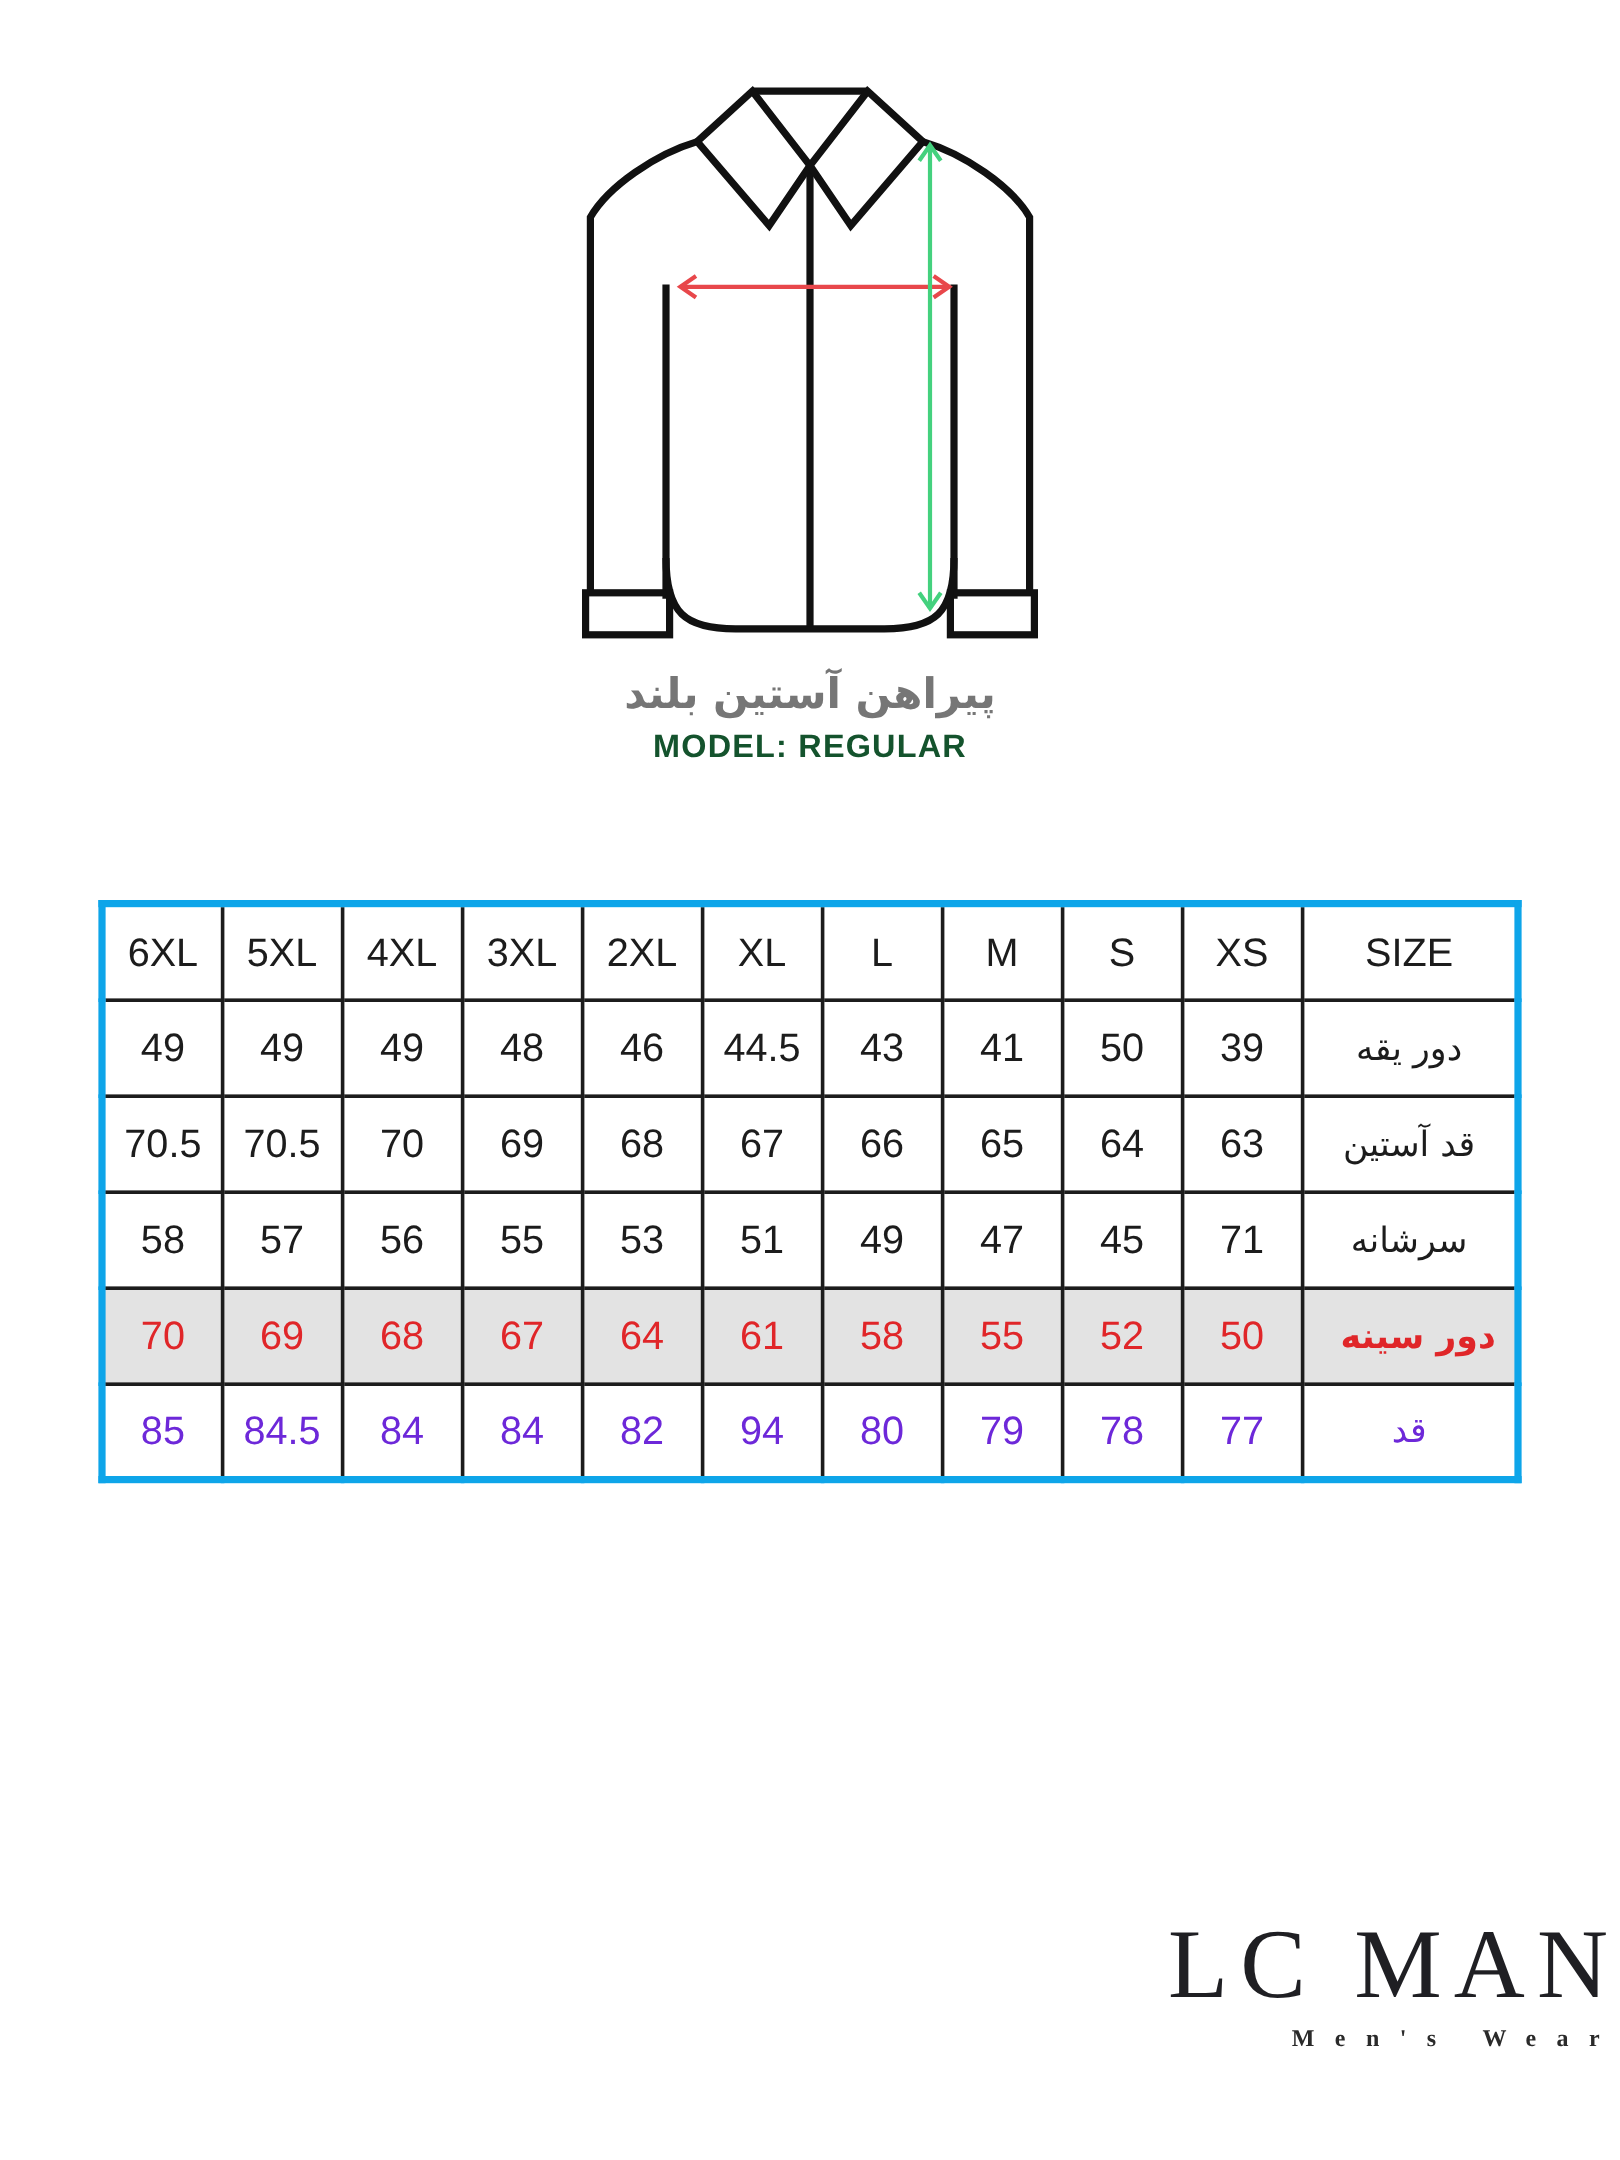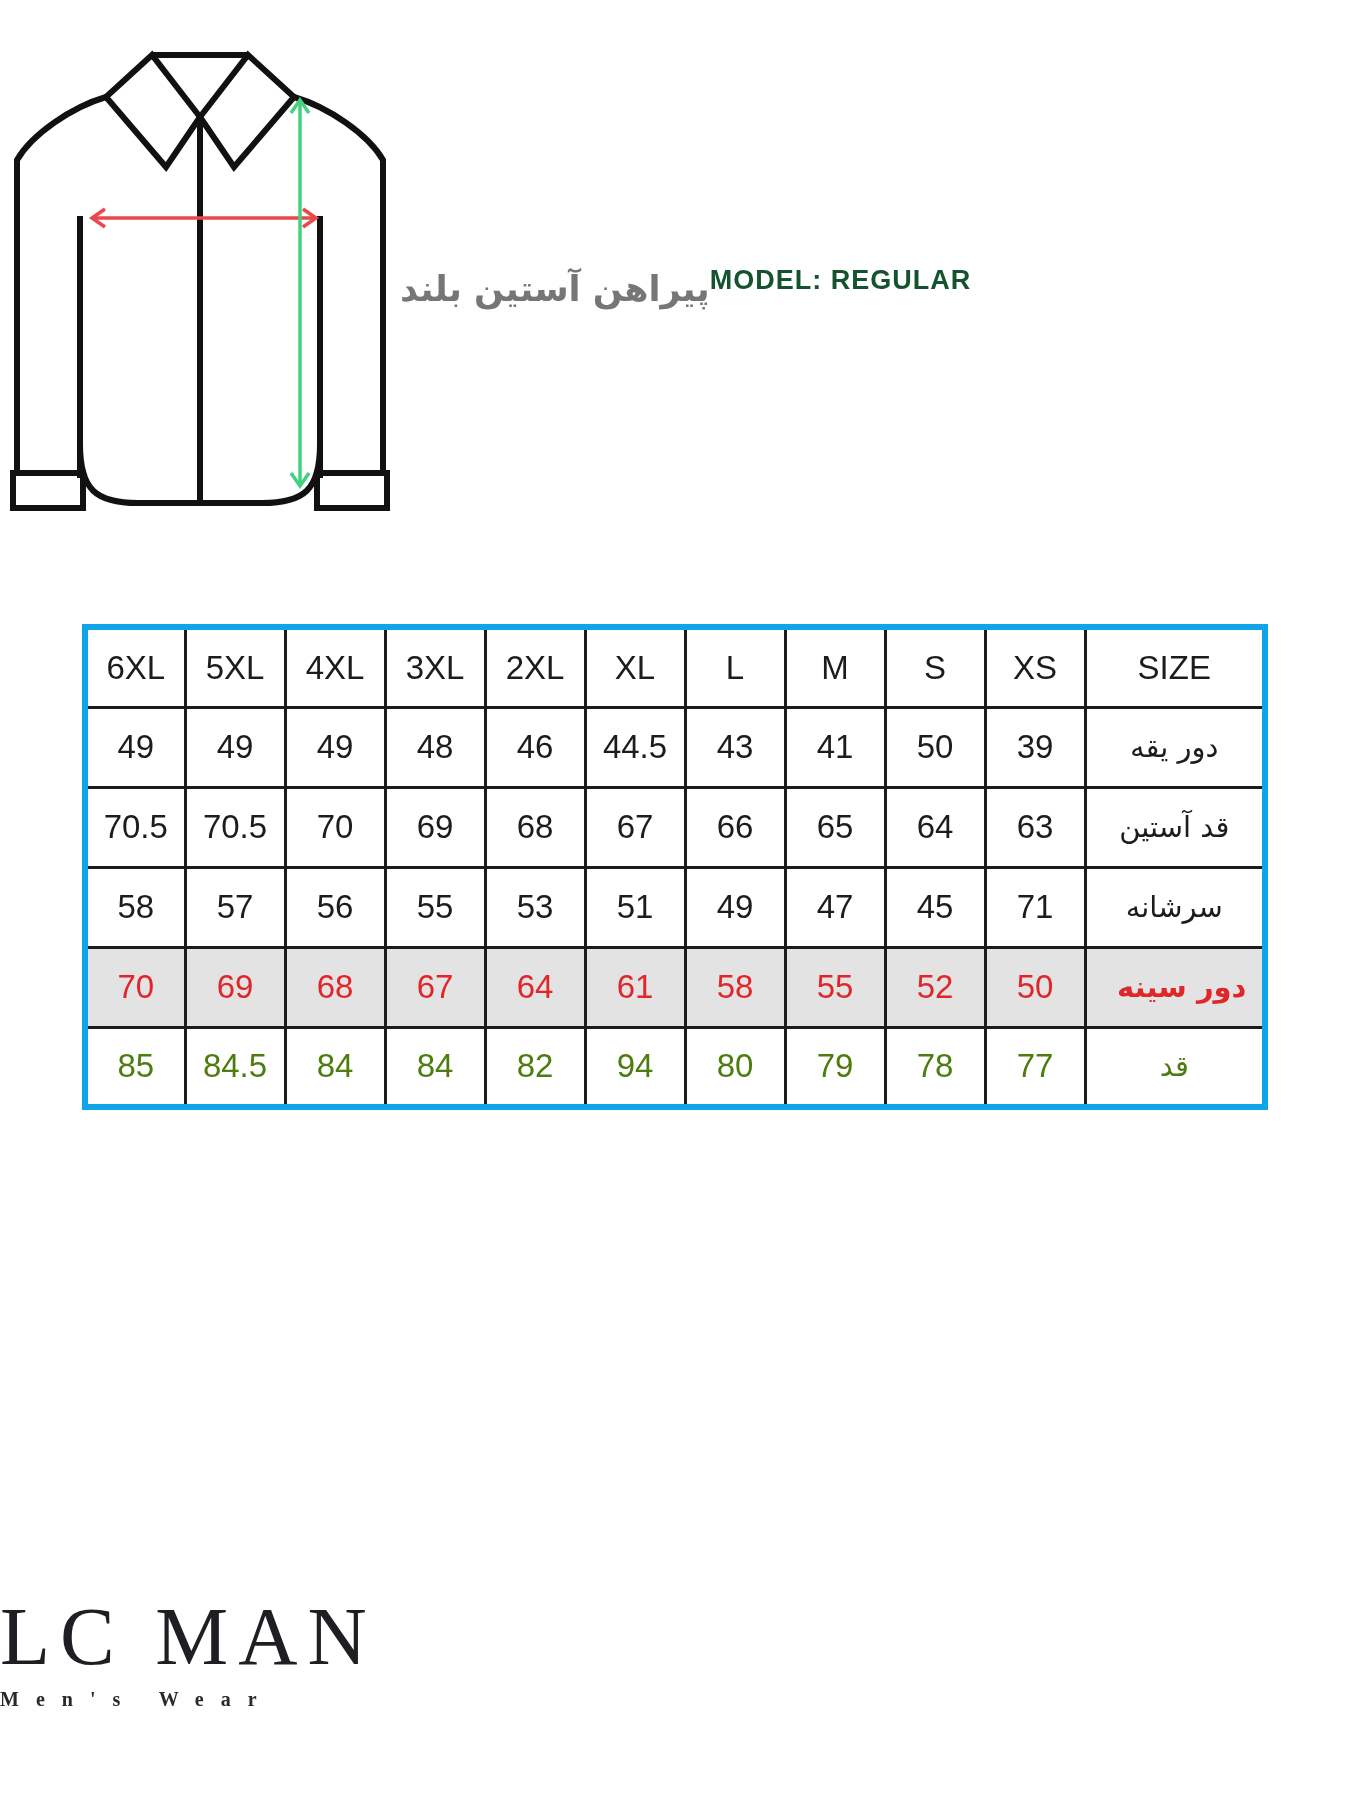--- a/index.html
+++ b/index.html
@@ -8,23 +8,23 @@
     width: 1350px;
     height: 1800px;
     font-family: "Liberation Sans", sans-serif;
     color: #1c1c1c;
     overflow: hidden;
   }
   .page { width: 1350px; height: 1800px; position: relative; }
 
   
   .diagram-wrap {
-    padding-top: 40px;
+    padding-top: 61px;
     display: flex;
-    flex-direction: row;
+    flex-direction: column;
     align-items: center;
   }
   .shirt-svg { display: block; }
   .caption-fa {
     margin-top: 26px;
     font-family: "DejaVu Sans", sans-serif;
     font-size: 35px;
     font-weight: 600;
     color: #767676;
     direction: rtl;
@@ -60,36 +60,36 @@
   .size-table td.label-cell, .size-table th.label-cell {
     font-family: "DejaVu Sans", sans-serif;
     font-size: 29px;
     direction: rtl;
   }
   .size-table tr.row-chest td {
     background: #e3e3e3;
     color: #e02629;
   }
   .size-table tr.row-chest td.label-cell { font-weight: 700; padding-left: 15px; }
-  .size-table tr.row-height td { color: #4d7c0f; }
+  .size-table tr.row-height td { color: #6d28d9; }
   .size-table td.note-cell {
     height: 118px;
     font-family: "DejaVu Sans", sans-serif;
     font-size: 31px;
     color: #1c1c1c;
     direction: rtl;
   }
 
   
   .brand {
     position: absolute;
     left: 0;
     right: 0;
     top: 1596px;
-    text-align: left;
+    text-align: right;
   }
   .brand-name {
     font-family: "Liberation Serif", serif;
     font-size: 82px;
     font-weight: 500;
     letter-spacing: 10px;
     color: #1f1f23;
     line-height: 1;
   }
   .brand-tagline {

